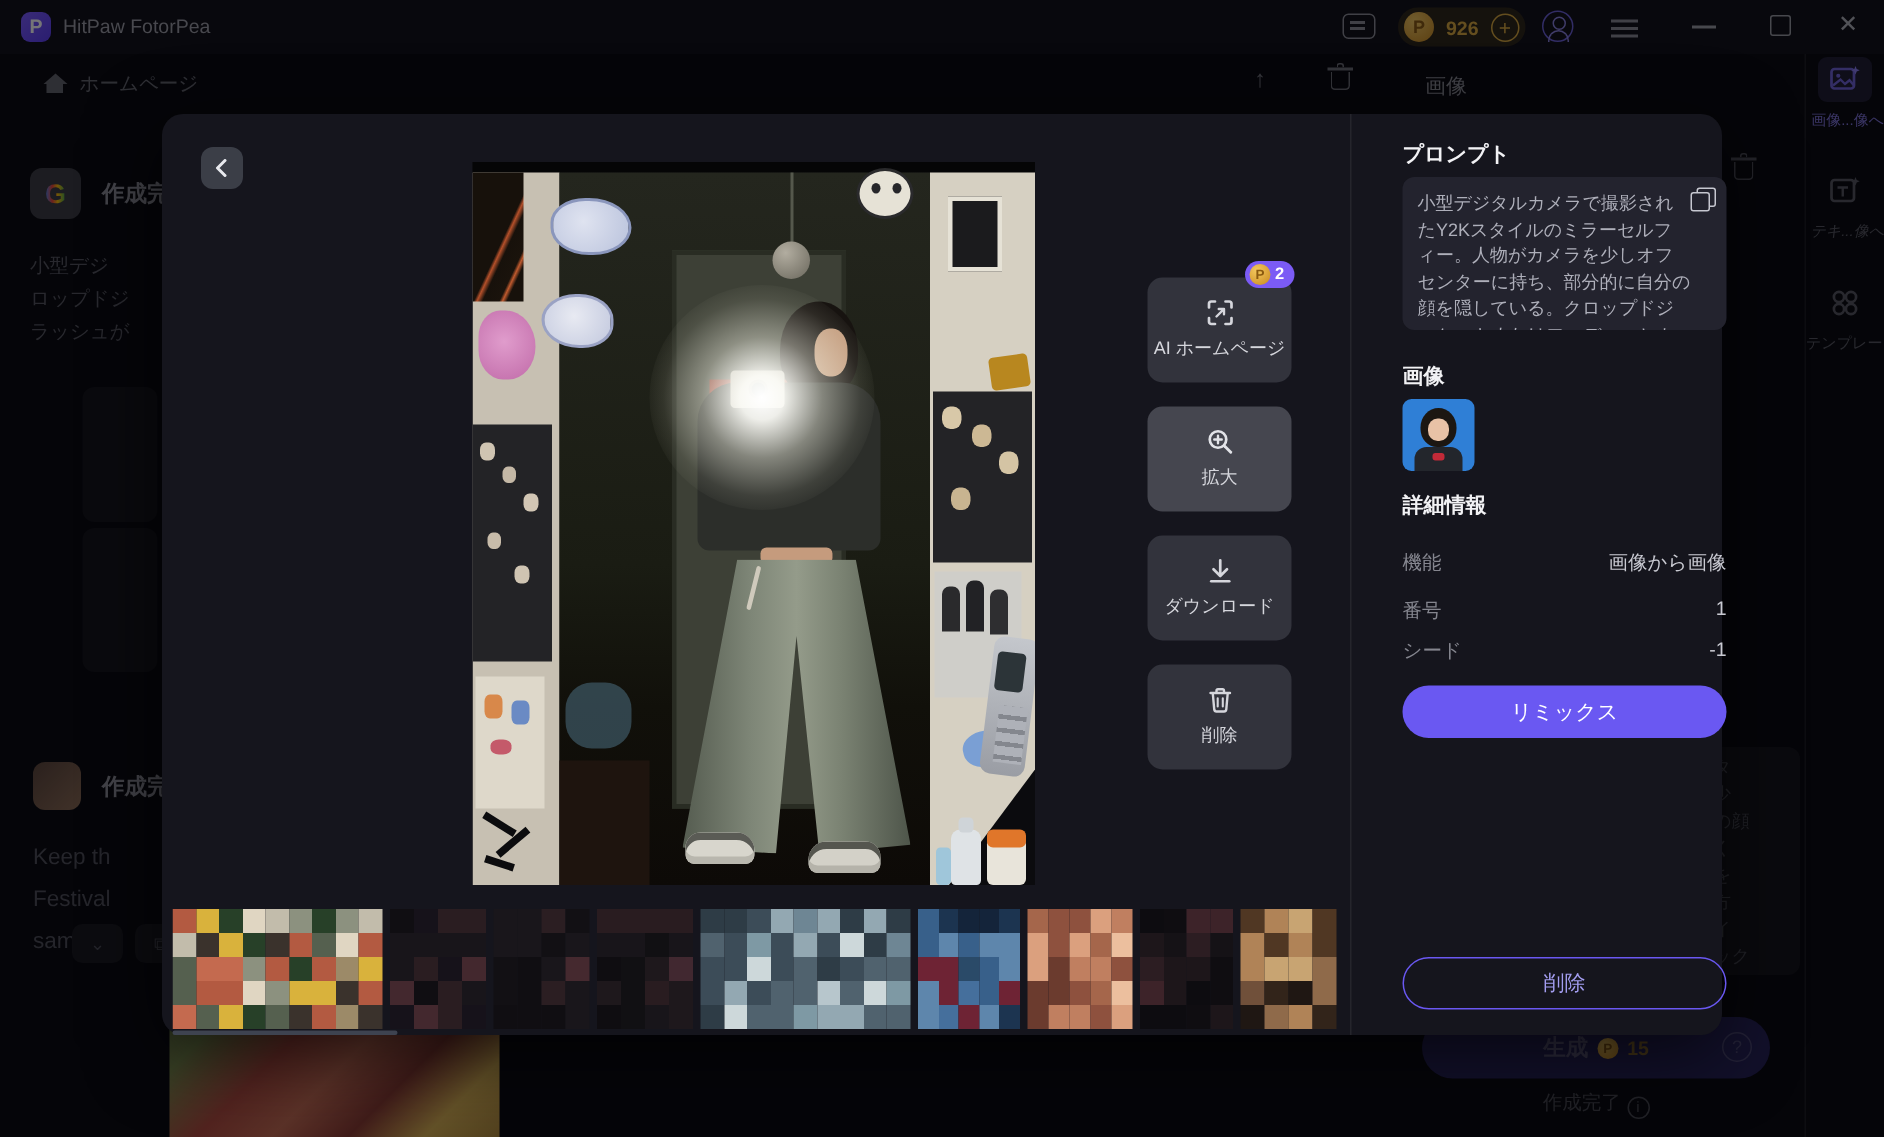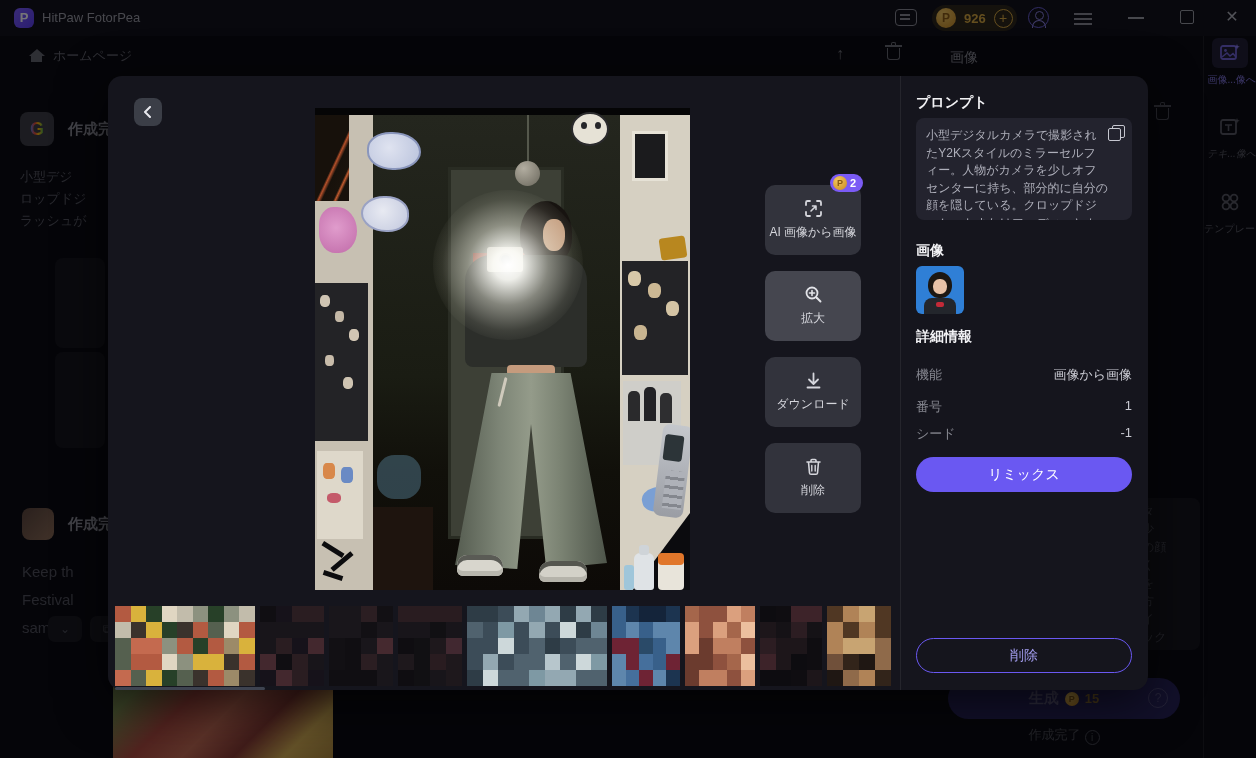--- a/index.html
+++ b/index.html
@@ -58,21 +58,21 @@
   .sm-btn{position:absolute;width:34px;height:26px;background:#17171c;border-radius:7px;color:#4b4c54;display:flex;align-items:center;justify-content:center;font-size:12px;}
   .overlay{position:absolute;inset:0;background:rgba(3,3,7,0.55);z-index:2;}
   
   .modal{position:absolute;left:108px;top:76px;width:1040px;height:614px;background:#15151d;border-radius:14px;z-index:3;box-shadow:0 12px 50px rgba(0,0,0,.65);}
   .back-btn{position:absolute;left:26px;top:22px;width:28px;height:28px;border-radius:8px;background:#3b3e47;display:flex;align-items:center;justify-content:center;cursor:pointer;}
   .panel-divider{position:absolute;left:792px;top:0;width:1px;height:614px;background:rgba(255,255,255,0.07);}
   .action-btn{position:absolute;left:657px;width:96px;height:70px;border-radius:10px;background:#32333c;color:#d5d6dc;display:flex;flex-direction:column;align-items:center;justify-content:center;gap:6px;cursor:pointer;}
   .action-btn.hovered{background:#45464f;}
   .action-label{font-size:12px;white-space:nowrap;}
   .cost-badge{position:absolute;left:722px;top:98px;height:18px;padding:0 7px 0 3px;border-radius:9px;background:#7b5bf5;color:#fff;font-size:11px;font-weight:bold;display:flex;align-items:center;gap:3px;z-index:4;}
-  .right-panel{position:absolute;left:808px;top:0;width:216px;height:614px;}
+  .right-panel{position:absolute;left:827px;top:0;width:216px;height:614px;}
   .rp-heading{font-size:14px;font-weight:bold;color:#f2f2f5;}
   .prompt-box{position:absolute;left:0;top:42px;width:216px;height:102px;background:#23232e;border-radius:8px;padding:9px 24px 9px 10px;overflow:hidden;}
   .prompt-text{font-size:12px;line-height:17.5px;color:#aeafba;}
   .copy-ic{position:absolute;right:7px;top:7px;width:13px;height:13px;border:1.5px solid #c6c7d0;border-radius:2px;background:#23232e;}
   .copy-ic:before{content:"";position:absolute;left:-5px;top:2px;width:11px;height:11px;border:1.5px solid #c6c7d0;border-radius:2px;background:#23232e;}
   .img-thumb{position:absolute;left:0;top:190px;width:48px;height:48px;border-radius:6px;background:#2f7fd6;overflow:hidden;}
   .detail-row{position:absolute;left:0;width:216px;display:flex;justify-content:space-between;font-size:13px;}
   .dr-label{color:#85868f;}
   .dr-value{color:#c9cad2;}
   .remix-btn{position:absolute;left:0;top:381px;width:216px;height:35px;border-radius:18px;background:var(--accent,#6a58f2);color:#fff;font-size:14px;display:flex;align-items:center;justify-content:center;cursor:pointer;}
@@ -300,21 +300,21 @@
 
     <div class="cost-badge">
       <span class="coin small">P</span>
       <span>2</span>
     </div>
     <div class="action-btn" style="top:109px;">
       <svg width="19" height="19" viewBox="0 0 19 19">
           <path d="M2 6V3.5A1.5 1.5 0 0 1 3.5 2H6 M13 2h2.5A1.5 1.5 0 0 1 17 3.5V6 M17 13v2.5a1.5 1.5 0 0 1-1.5 1.5H13 M6 17H3.5A1.5 1.5 0 0 1 2 15.5V13" fill="none" stroke="#d5d6dc" stroke-width="1.8" stroke-linecap="round"></path>
           <path d="M7 12 L12 7 M12 7h-3.5 M12 7v3.5" fill="none" stroke="#d5d6dc" stroke-width="1.6" stroke-linecap="round"></path>
         </svg>
-      <span class="action-label">AI 画像から画像</span>
+      <span class="action-label">AI ホームページ</span>
     </div>
     <div class="action-btn" style="top:281px;">
       <svg width="19" height="19" viewBox="0 0 19 19">
           <path d="M9.5 2.5v10 M5 8.5l4.5 4.5L14 8.5" fill="none" stroke="#d5d6dc" stroke-width="1.8" stroke-linecap="round" stroke-linejoin="round"></path>
           <path d="M3.5 16.5h12" stroke="#d5d6dc" stroke-width="1.8" stroke-linecap="round"></path>
         </svg>
       <span class="action-label">ダウンロード</span>
     </div>
     <div class="action-btn hovered" style="top:195px;">
       <svg width="19" height="19" viewBox="0 0 19 19">

